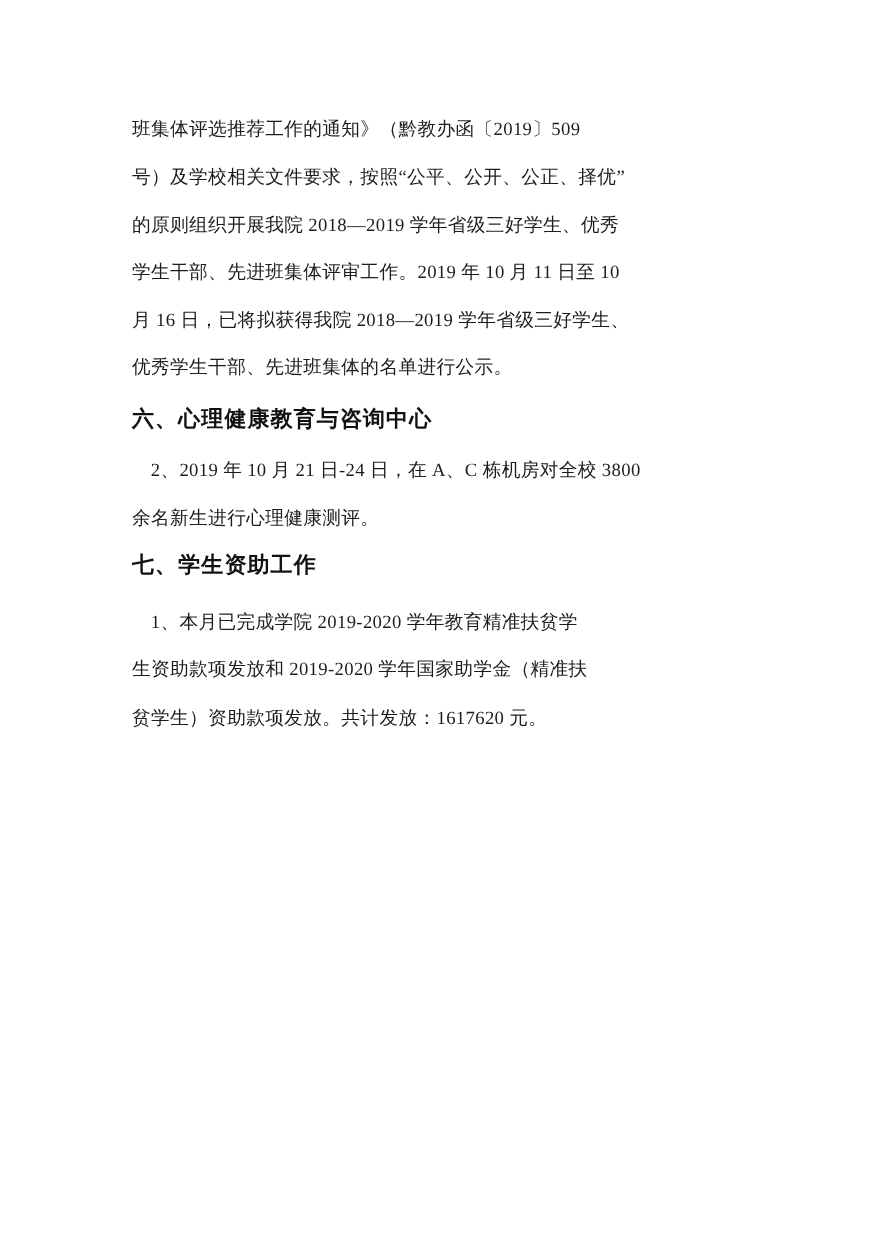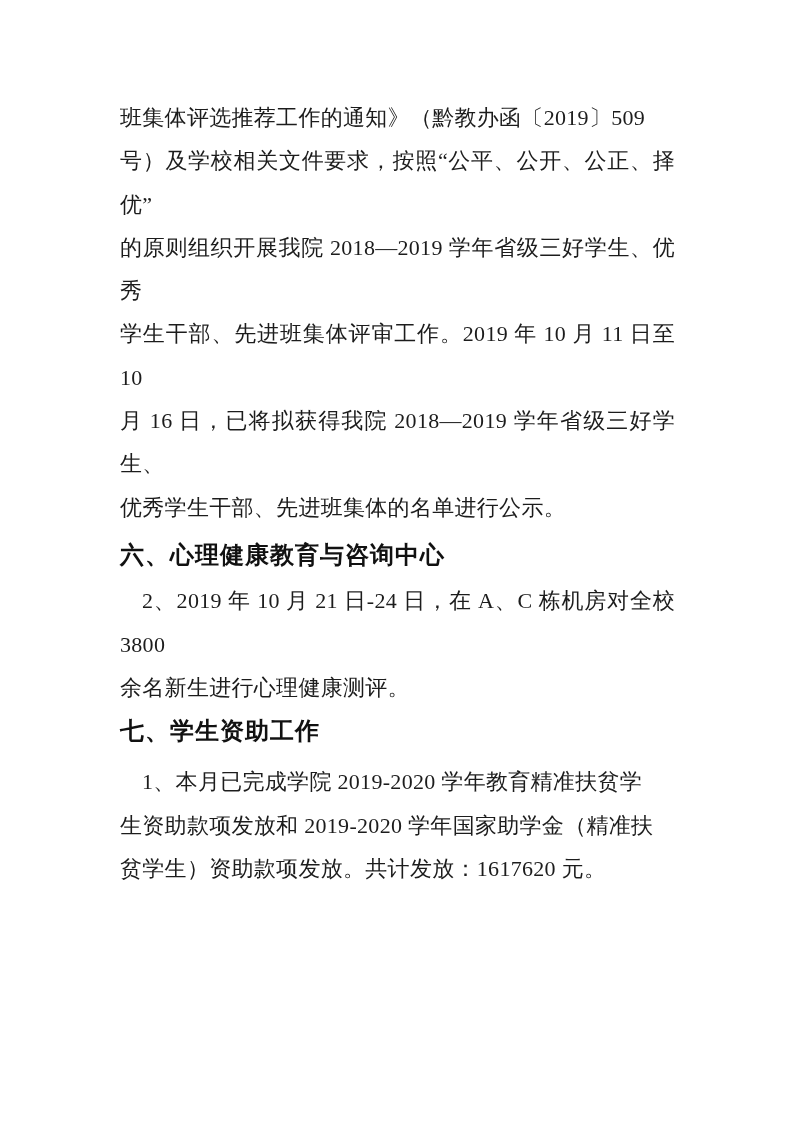--- a/index.html
+++ b/index.html
@@ -15,34 +15,34 @@
     overflow: hidden;
     font-family: "Liberation Serif", "DejaVu Serif", serif;
     color: #1c1c1c;
   }
   .content {
     box-sizing: border-box;
     padding: 96px 118px 0 120px;
   }
   .body-para {
     margin: 0;
-    font-size: 22px;
+    font-size: 17px;
     line-height: 43.3px;
     white-space: pre-line;      
     text-align: justify;
     letter-spacing: 0.3px;
   }
   .body-para.indent {
     text-indent: 1em;
   }
   .sec-heading {
     margin: 0;
     font-family: "Liberation Sans", "DejaVu Sans", sans-serif;
     font-weight: bold;
-    font-size: 24px;
+    font-size: 20px;
     line-height: 43.3px;
     letter-spacing: 1px;
     color: #111111;
   }
   
   .mt-h6 { margin-top: 4px; }
   .mt-p3 { margin-top: 5px; }
   .mt-p4 { margin-top: 3px; }
   .mt-h7 { }
   .mt-p5 { margin-top: 8px; }

